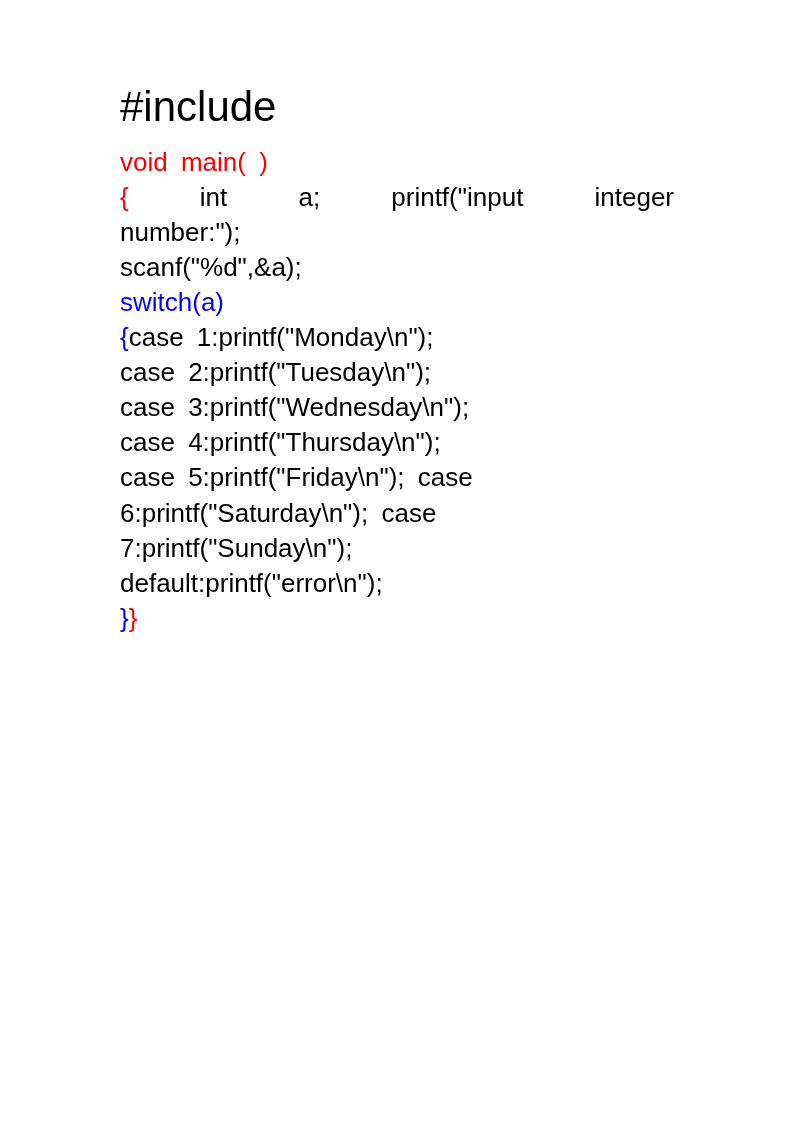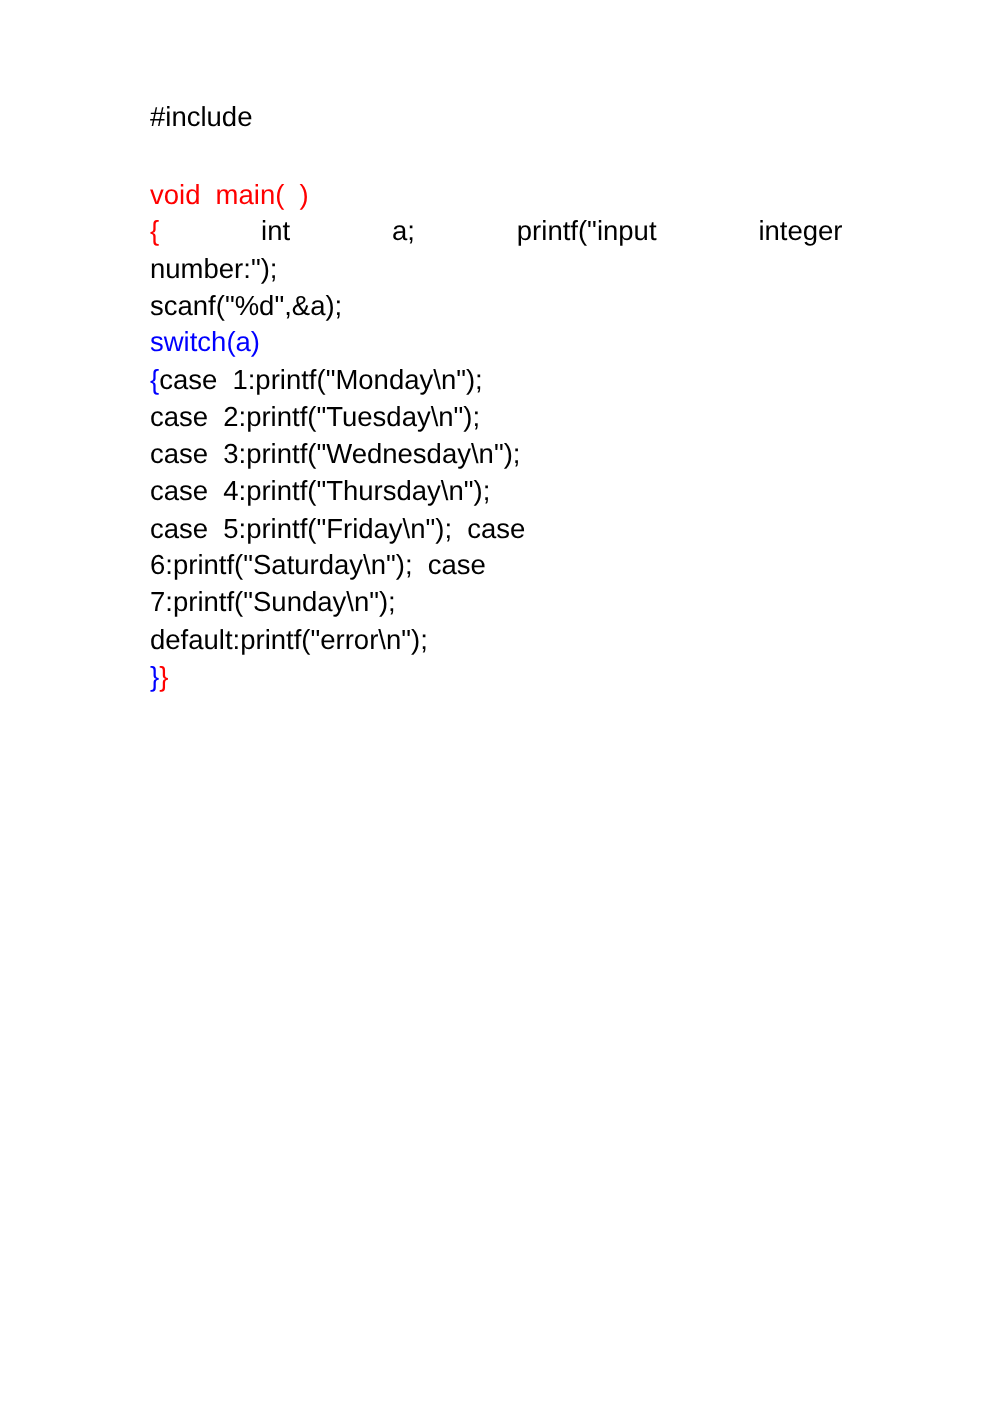--- a/index.html
+++ b/index.html
@@ -9,27 +9,27 @@
     height: 1123px;
     background: #ffffff;
     font-family: "Microsoft YaHei", "Segoe UI", sans-serif;
   }
   .page {
     padding: 80px 120px 0 120px;
     width: 794px;
     box-sizing: border-box;
   }
   .heading {
-    font-size: 22px;
+    font-size: 42px;
     color: #000000;
-    margin-bottom: 32px;
+    margin-bottom: 10px;
     line-height: 1.3;
   }
   .code {
-    font-size: 22px;
+    font-size: 26px;
     line-height: 1.35;
     color: #000000;
     word-spacing: 6px;
   }
   .code .line {
     display: block;
     text-align: justify;
     text-align-last: left;
   }
   .red { color: #ff0000; }

